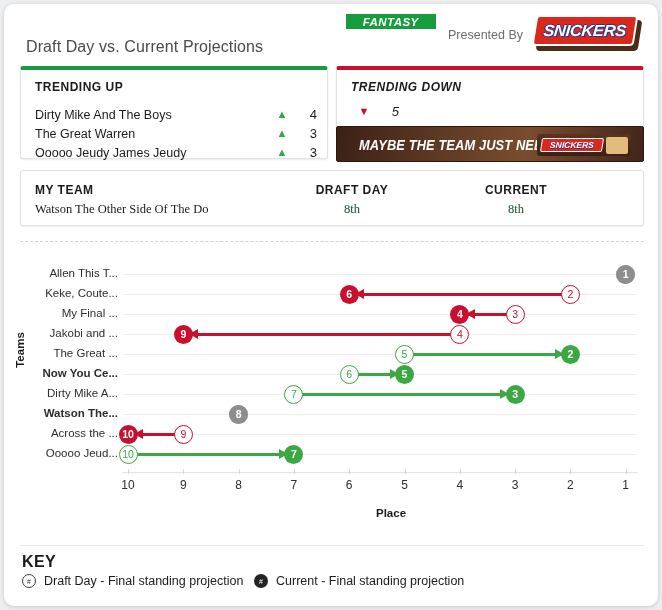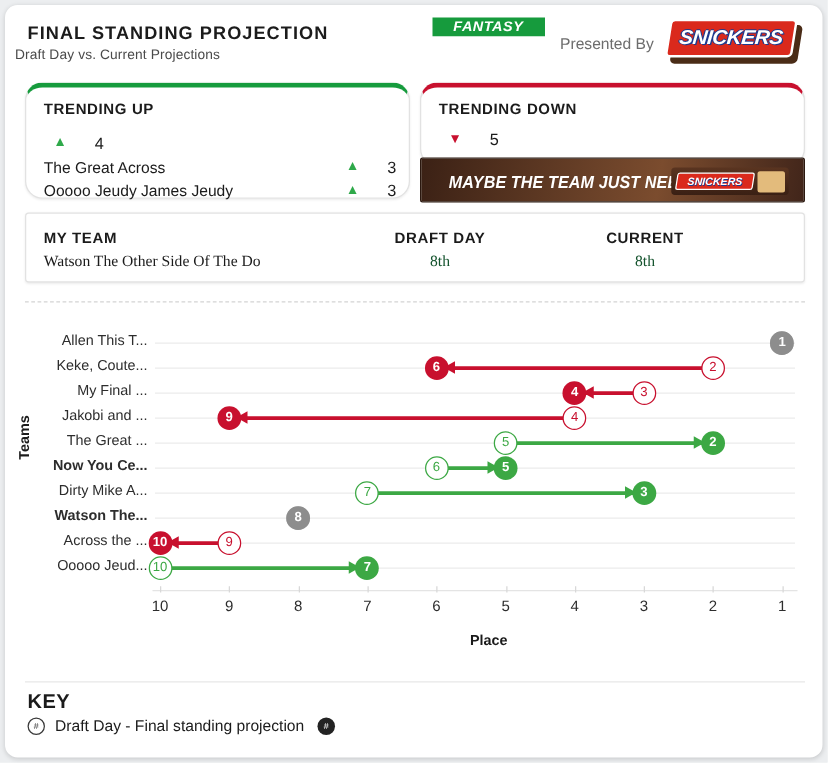--- a/index.html
+++ b/index.html
@@ -23,22 +23,22 @@
   
   .header {
     position: absolute; left: 0; top: 0; width: 654px; height: 58px;
   }
   .title {
     position: absolute; left: 18px; top: 15px;
     font-size: 14.5px; font-weight: bold; letter-spacing: .85px;
     color: #1b1b1b;
   }
   .subtitle {
-    position: absolute; left: 8px; top: 34px;
-    font-size: 11px; color: #4a4a4a; letter-spacing: .1px;
+    position: absolute; left: 22px; top: 34px;
+    font-size: 16px; color: #4a4a4a; letter-spacing: .1px;
   }
   .ft-logo {
     position: absolute; left: 342px; top: 10px;
     width: 90px; height: 38px;
   }
   .ft-top {
     width: 90px; height: 15px; background: #169b3d;
     display: flex; align-items: center; justify-content: center;
   }
   .ft-top span {
@@ -80,25 +80,25 @@
     color: #ffffff; letter-spacing: -.4px;
     text-shadow: 1px 1px 0 #1d3a8f, -1px 0 0 #1d3a8f, 0 -1px 0 #1d3a8f;
     transform: skewX(4deg) scaleX(1.04);
   }
 
   
   .panel {
     position: absolute;
     background: #ffffff;
     border: 1px solid #e2e2e2;
-    border-radius: 14px;
+    border-radius: 3px;
     box-shadow: 0 1px 2px rgba(0,0,0,.08);
   }
   .panel-up   { left: 16px;  top: 62px; width: 308px; height: 93px; border-top: 4px solid #169b3d; }
-  .panel-down { left: 332px; top: 62px; width: 308px; height: 67px; border-top: 4px solid #c8102e; }
+  .panel-down { left: 332px; top: 62px; width: 308px; height: 67px; border-top: 4px solid #c8102e; font-style: italic; }
   .panel-head {
     position: absolute; left: 14px; top: 10px;
     font-size: 12px; font-weight: bold; letter-spacing: .5px; color: #1b1b1b;
   }
   .trow {
     position: absolute; left: 14px; width: 282px; height: 19px;
     display: flex; align-items: center;
   }
   .trow .tname { flex: 1; font-size: 12.5px; color: #1b1b1b; }
   .trow .tarrow { width: 26px; text-align: center; font-size: 11px; line-height: 1; }
@@ -247,21 +247,20 @@
   .kdot.open { background: #fff; border: 1.2px solid #3a3a3a; color: #3a3a3a; }
   .kdot.fill { background: #232323; color: #ffffff; }
   .key-item .klabel { font-size: 12.5px; color: #1b1b1b; white-space: nowrap; }
 </style>
 </head>
 <body>
 
 <div class="card">
 
   <div class="header">
-    <div class="title">FINAL STANDING PROJECTION</div>
     <div class="subtitle">Draft Day vs. Current Projections</div>
 
     <div class="ft-logo">
       <div class="ft-top">
         <span>FANTASY</span>
       </div>
     </div>
 
     <div class="presented">Presented By</div>
 
@@ -270,25 +269,26 @@
       <div class="snick-face">
         <span>SNICKERS</span>
       </div>
     </div>
   </div>
 
   <div class="panel panel-up">
     <div class="panel-head">TRENDING UP</div>
 
     <div class="trow up" style="top:35px">
+      <div class="tname">Dirty Mike And The Boys</div>
       <div class="tarrow">▲</div>
       <div class="tval">4</div>
     </div>
     <div class="trow up" style="top:54px">
-      <div class="tname">The Great Across</div>
+      <div class="tname">The Great Warren</div>
       <div class="tarrow">▲</div>
       <div class="tval">3</div>
     </div>
     <div class="trow up" style="top:73px">
       <div class="tname">Ooooo Jeudy James Jeudy</div>
       <div class="tarrow">▲</div>
       <div class="tval">3</div>
     </div>
   </div>
 
@@ -407,15 +407,16 @@
 
   <div class="key-divider"></div>
   <div class="key-title">KEY</div>
 
   <div class="key-item" style="left:18px">
     <div class="kdot open">#</div>
     <div class="klabel">Draft Day - Final standing projection</div>
   </div>
   <div class="key-item" style="left:250px">
     <div class="kdot fill">#</div>
+    <div class="klabel">Current - Final standing projection</div>
   </div>
 
 </div>
 
 </body></html>

